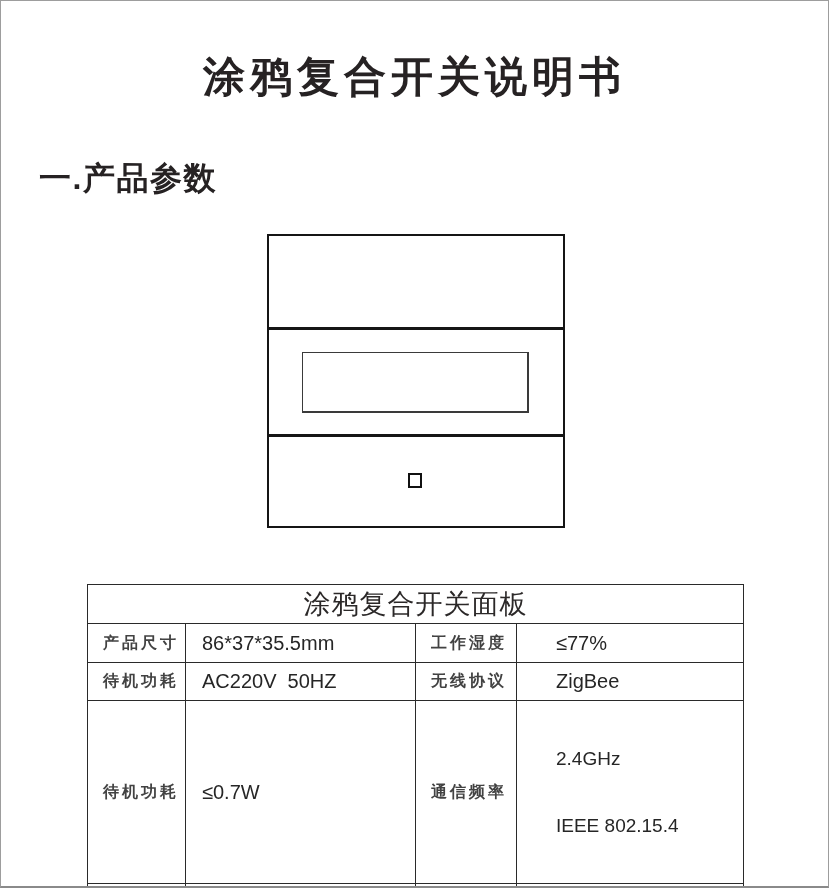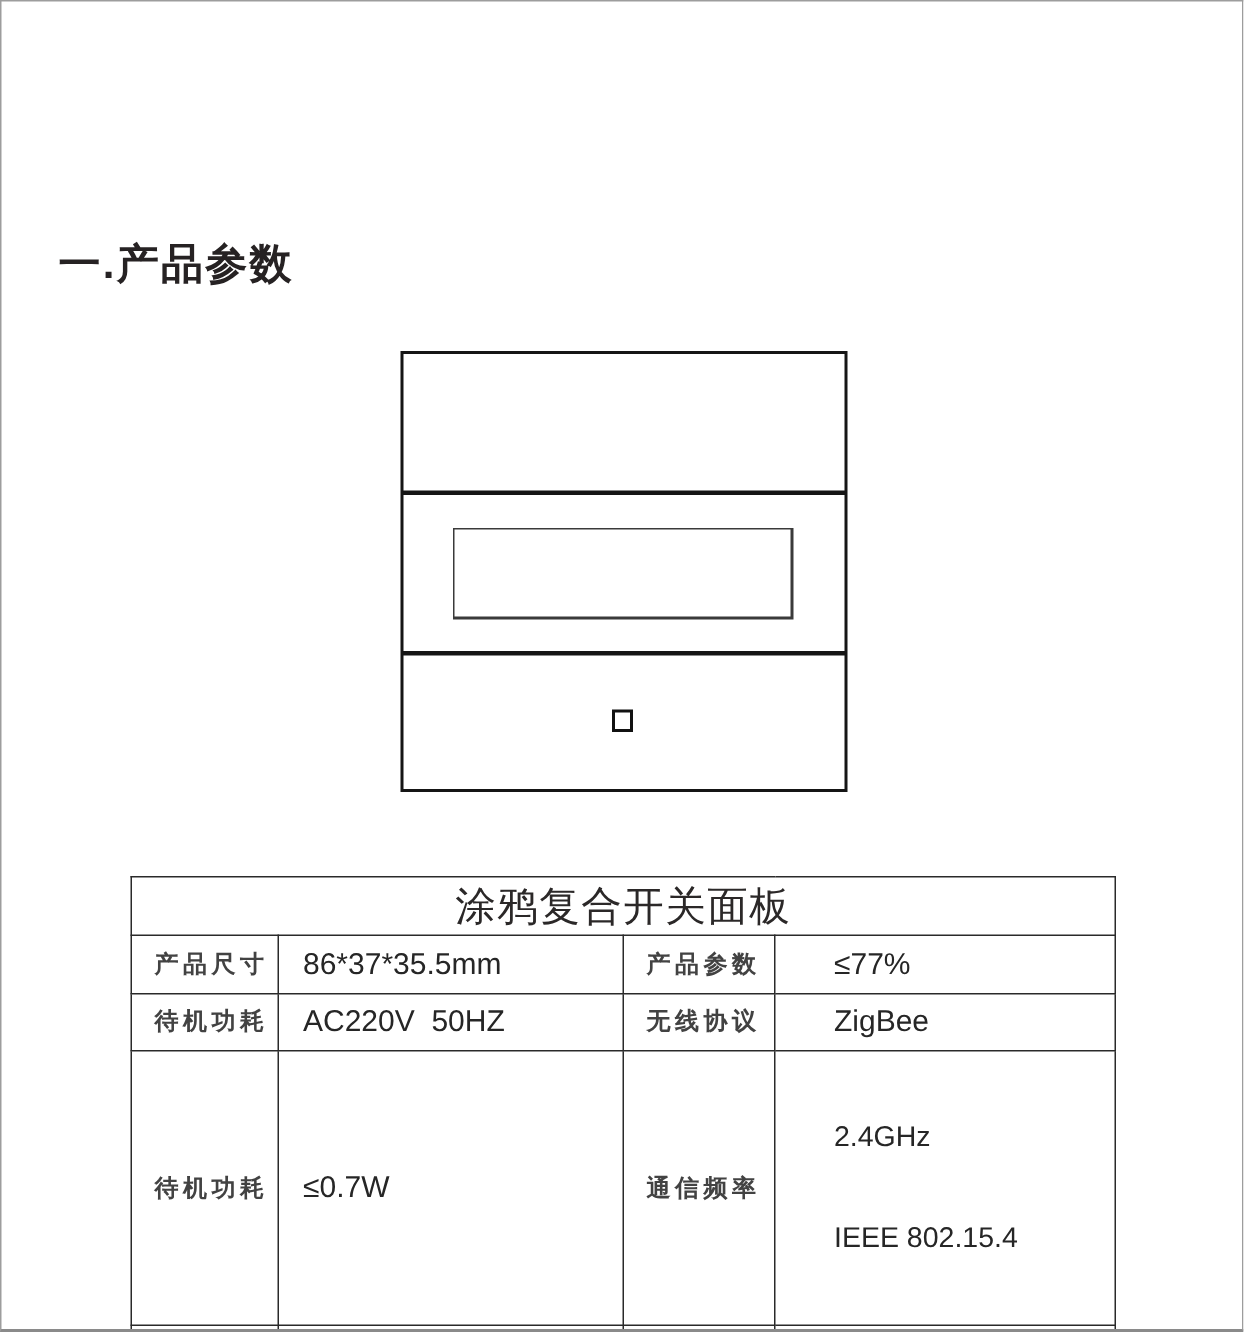--- a/index.html
+++ b/index.html
@@ -15,21 +15,21 @@
     overflow:hidden;
   }
   .doc-title {
     position:absolute; top:48px; left:0; width:100%;
     text-align:center;
     font-size:42px; font-weight:bold; letter-spacing:5px;
     color:#262223;
   }
   .section-heading {
     position:absolute; left:38px; top:156px;
-    font-size:28px; font-weight:bold; letter-spacing:1.5px;
+    font-size:32px; font-weight:bold; letter-spacing:1.5px;
     color:#262223;
   }
   
   .figure {
     position:absolute; left:266px; top:233px;
     width:294px; height:290px;
     border:2px solid #151515;
     background:#fff;
   }
   .fig-divider { position:absolute; left:-1px; right:-1px; height:3px; background:#151515; }
@@ -77,20 +77,21 @@
     font-size:20px; color:#262626;
   }
   .spec-table td.v4 { padding-left:39px; }
   .spec-table td.v4 .tight { font-size:19px; line-height:21px; }
 </style>
 </head>
 <body>
 
 <div class="page">
 
+  <div class="doc-title">涂鸦复合开关说明书</div>
 
   <div class="section-heading">一.产品参数</div>
 
   <div class="figure">
     <div class="fig-divider d1"></div>
     <div class="fig-divider d2"></div>
     <div class="fig-display"></div>
     <div class="fig-button"></div>
   </div>
 
@@ -101,21 +102,21 @@
         <col style="width:101px">
         <col style="width:227px">
     </colgroup>
     <tbody>
       <tr>
         <td colspan="4" class="t-head">涂鸦复合开关面板</td>
       </tr>
       <tr class="r3">
         <td class="lbl">产品尺寸</td>
         <td class="val">86*37*35.5mm</td>
-        <td class="lbl">产品参数</td>
+        <td class="lbl">工作湿度</td>
         <td class="val v4">≤77%</td>
       </tr>
       <tr class="r">
         <td class="lbl">待机功耗</td>
         <td class="val">AC220V  50HZ</td>
         <td class="lbl">无线协议</td>
         <td class="val v4">ZigBee</td>
       </tr>
       <tr class="r3">
         <td class="lbl">待机功耗</td>

